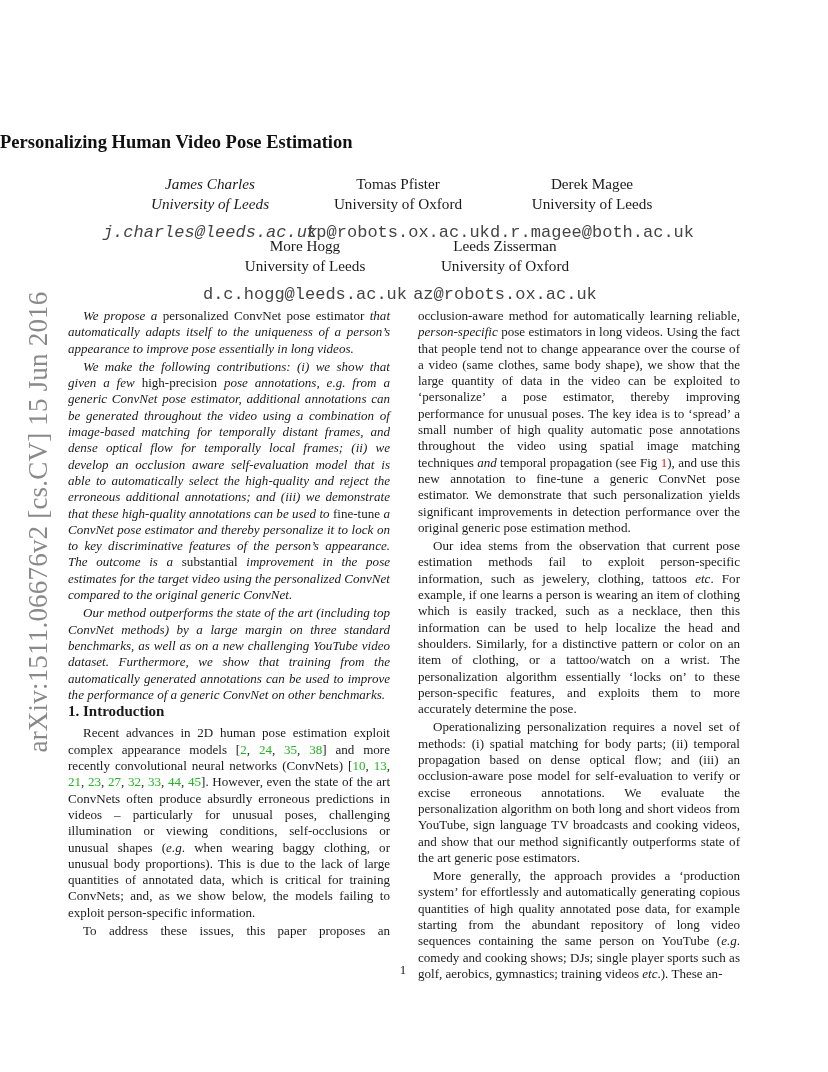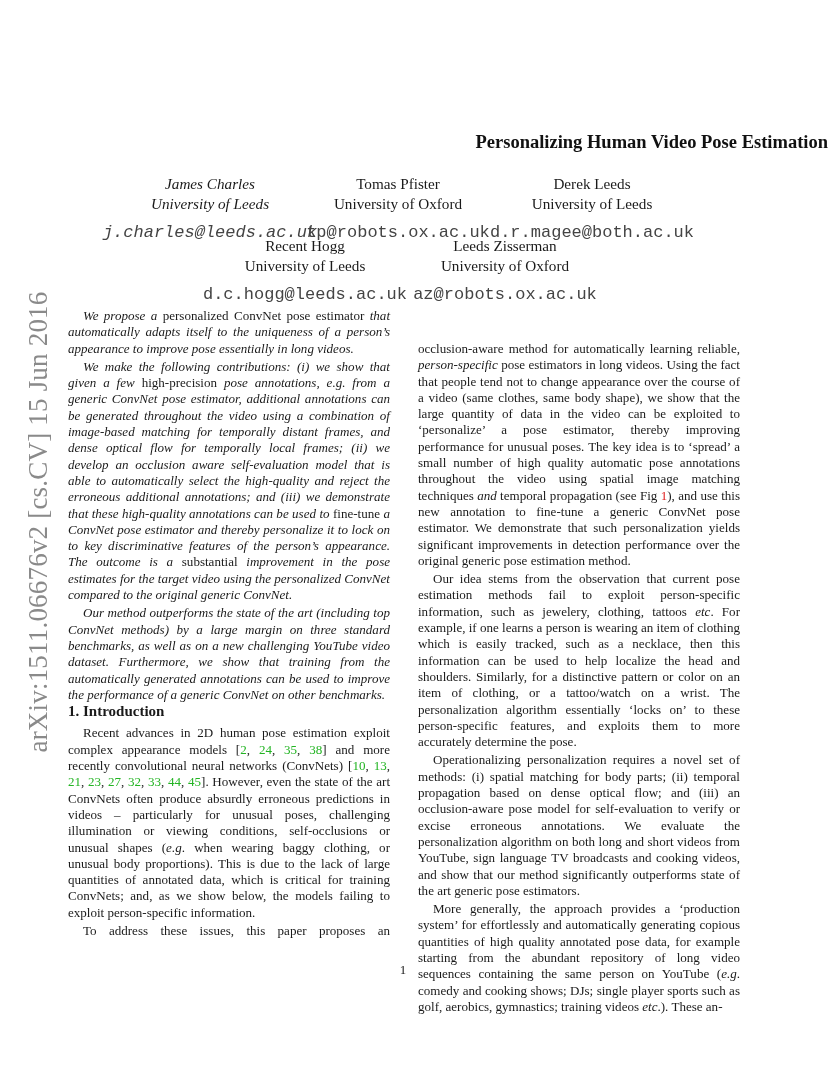--- a/index.html
+++ b/index.html
@@ -5,21 +5,21 @@
   html, body { margin: 0; padding: 0; background: #ffffff; }
   body { width: 828px; height: 1072px; position: relative; overflow: hidden;
          font-family: "Liberation Serif", "DejaVu Serif", serif; color: #1a1a1a; }
   .watermark {
     position: absolute; left: 18px; top: 522px;
     transform-origin: center center;
     transform: translate(-50%, -50%) rotate(-90deg);
     margin-left: 20px;
     white-space: nowrap; font-size: 27px; color: #8a8a8a; letter-spacing: 0.2px;
   }
-  .title { position: absolute; left: 0; width: 828px; top: 132px; text-align: right;
+  .title { position: absolute; left: 0; width: 828px; top: 132px; text-align: left;
            font-weight: bold; font-size: 18.5px; color: #111; }
   .author { position: absolute; text-align: center; width: 220px; }
   .author .name, .author .aff { font-size: 15.2px; line-height: 19.5px; color: #1a1a1a; }
   .author .email { font-family: "Liberation Mono", "DejaVu Sans Mono", monospace;
                    font-size: 17px; color: #444; margin-top: 10px; }
   .col { position: absolute; width: 322px; font-size: 13.05px; line-height: 16.3px;
          text-align: justify; hyphens: none; }
   .col p { margin: 0; text-indent: 15px; }
   .col p + p { margin-top: 2px; }
   .abs-head { text-align: center; font-weight: bold; font-size: 15px; margin: 0 0 6px 0; }
@@ -43,26 +43,26 @@
   <div class="name">James Charles</div>
   <div class="aff">University of Leeds</div>
   <div class="email">j.charles@leeds.ac.uk</div>
 </div>
 <div class="author" style="left:288px; top:174px;">
   <div class="name">Tomas Pfister</div>
   <div class="aff">University of Oxford</div>
   <div class="email">tp@robots.ox.ac.uk</div>
 </div>
 <div class="author" style="left:482px; top:174px;">
-  <div class="name">Derek Leeds</div>
+  <div class="name">Derek Magee</div>
   <div class="aff">University of Leeds</div>
   <div class="email">d.r.magee@both.ac.uk</div>
 </div>
 <div class="author" style="left:195px; top:236px;">
-  <div class="name">Recent Hogg</div>
+  <div class="name">More Hogg</div>
   <div class="aff">University of Leeds</div>
   <div class="email">d.c.hogg@leeds.ac.uk</div>
 </div>
 <div class="author" style="left:395px; top:236px;">
   <div class="name">Leeds Zisserman</div>
   <div class="aff">University of Oxford</div>
   <div class="email">az@robots.ox.ac.uk</div>
 </div>
 
 <div class="col" style="left:68px; top:308px;">
@@ -70,20 +70,20 @@
     <p><span>We propose a </span><span class="up">personalized ConvNet pose estimator</span><span> that automatically adapts itself to the uniqueness of a person’s appearance to improve pose essentially in long videos.</span></p>
     <p><span>We make the following contributions: (i) we show that given a few </span><span class="up">high-precision</span><span> pose annotations, e.g. from a generic ConvNet pose estimator, additional annotations can be generated throughout the video using a combination of image-based matching for temporally distant frames, and dense optical flow for temporally local frames; (ii) we develop an occlusion aware self-evaluation model that is able to automatically select the high-quality and reject the erroneous additional annotations; and (iii) we demonstrate that these high-quality annotations can be used to </span><span class="up">fine-tune</span><span> a ConvNet pose estimator and thereby personalize it to lock on to key discriminative features of the person’s appearance.  The outcome is a </span><span class="up">substantial</span><span> improvement in the pose estimates for the target video using the personalized ConvNet compared to the original generic ConvNet.</span></p>
     <p>Our method outperforms the state of the art (including top ConvNet methods) by a large margin on three standard benchmarks, as well as on a new challenging YouTube video dataset. Furthermore, we show that training from the automatically generated annotations can be used to improve the performance of a generic ConvNet on other benchmarks.</p>
   </div>
 
   <div class="sec-head">1. Introduction</div>
   <p><span>Recent advances in 2D human pose estimation exploit complex appearance models [</span><span id="cites1"><a class="cite" style="color: rgb(34, 180, 34);">2</a><span>, </span><a class="cite" style="color: rgb(34, 180, 34);">24</a><span>, </span><a class="cite" style="color: rgb(34, 180, 34);">35</a><span>, </span><a class="cite" style="color: rgb(34, 180, 34);">38</a></span><span>] and more recently convolutional neural networks (ConvNets) [</span><span id="cites2"><a class="cite" style="color: rgb(34, 180, 34);">10</a><span>, </span><a class="cite" style="color: rgb(34, 180, 34);">13</a><span>, </span><a class="cite" style="color: rgb(34, 180, 34);">21</a><span>, </span><a class="cite" style="color: rgb(34, 180, 34);">23</a><span>, </span><a class="cite" style="color: rgb(34, 180, 34);">27</a><span>, </span><a class="cite" style="color: rgb(34, 180, 34);">32</a><span>, </span><a class="cite" style="color: rgb(34, 180, 34);">33</a><span>, </span><a class="cite" style="color: rgb(34, 180, 34);">44</a><span>, </span><a class="cite" style="color: rgb(34, 180, 34);">45</a></span><span>]. However, even the state of the art ConvNets often produce absurdly erroneous predictions in videos – particularly for unusual poses, challenging illumination or viewing conditions, self-occlusions or unusual shapes (</span><i>e.g</i><span>. when wearing baggy clothing, or unusual body proportions).  This is due to the lack of large quantities of annotated data, which is critical for training ConvNets; and, as we show below, the models failing to exploit person-specific information.</span></p>
   <p style="text-align-last: justify;">To address these issues, this paper proposes an</p>
 </div>
 
-<div class="col" style="left:418px; top:308px;margin-top:33px;">
+<div class="col" style="left:418px; top:308px;">
   <p style="text-indent:0;"><span>occlusion-aware method for automatically learning reliable, </span><i>person-specific</i><span> pose estimators in long videos.  Using the fact that people tend not to change appearance over the course of a video (same clothes, same body shape), we show that the large quantity of data in the video can be exploited to ‘personalize’ a pose estimator, thereby improving performance for unusual poses.  The key idea is to ‘spread’ a small number of high quality automatic pose annotations throughout the video using spatial image matching techniques </span><i>and</i><span> temporal propagation (see Fig </span><a class="ref" style="color: rgb(224, 32, 32);">1</a><span>), and use this new annotation to fine-tune a generic ConvNet pose estimator. We demonstrate that such personalization yields significant improvements in detection performance over the original generic pose estimation method.</span></p>
   <p><span>Our idea stems from the observation that current pose estimation methods fail to exploit person-specific information, such as jewelery, clothing, tattoos </span><i>etc</i><span>. For example, if one learns a person is wearing an item of clothing which is easily tracked, such as a necklace, then this information can be used to help localize the head and shoulders.  Similarly, for a distinctive pattern or color on an item of clothing, or a tattoo/watch on a wrist.  The personalization algorithm essentially ‘locks on’ to these person-specific features, and exploits them to more accurately determine the pose.</span></p>
   <p>Operationalizing personalization requires a novel set of methods: (i) spatial matching for body parts; (ii) temporal propagation based on dense optical flow; and (iii) an occlusion-aware pose model for self-evaluation to verify or excise erroneous annotations.  We evaluate the personalization algorithm on both long and short videos from YouTube, sign language TV broadcasts and cooking videos, and show that our method significantly outperforms state of the art generic pose estimators.</p>
   <p><span>More generally, the approach provides a ‘production system’ for effortlessly and automatically generating copious quantities of high quality annotated pose data, for example starting from the abundant repository of long video sequences containing the same person on YouTube (</span><i>e.g</i><span>. comedy and cooking shows; DJs; single player sports such as golf, aerobics, gymnastics; training videos </span><i>etc</i><span>.).  These an-</span></p>
 </div>
 
 <div class="pagenum">1</div>
 
 </body></html>

